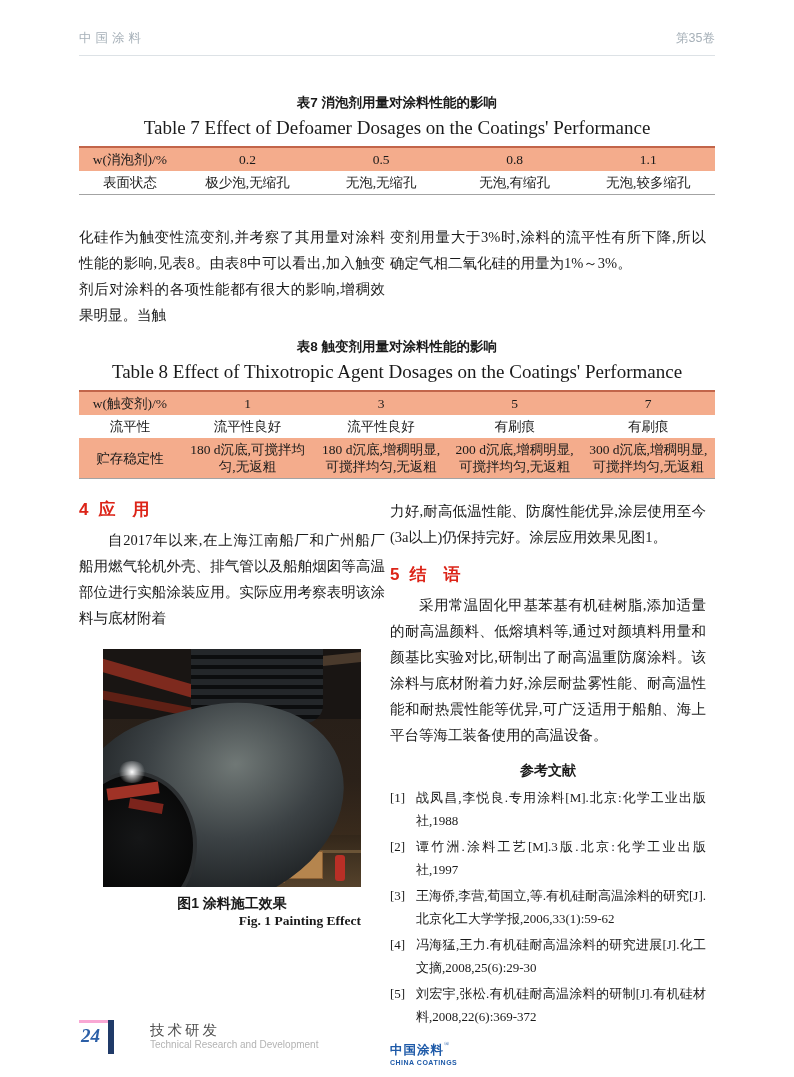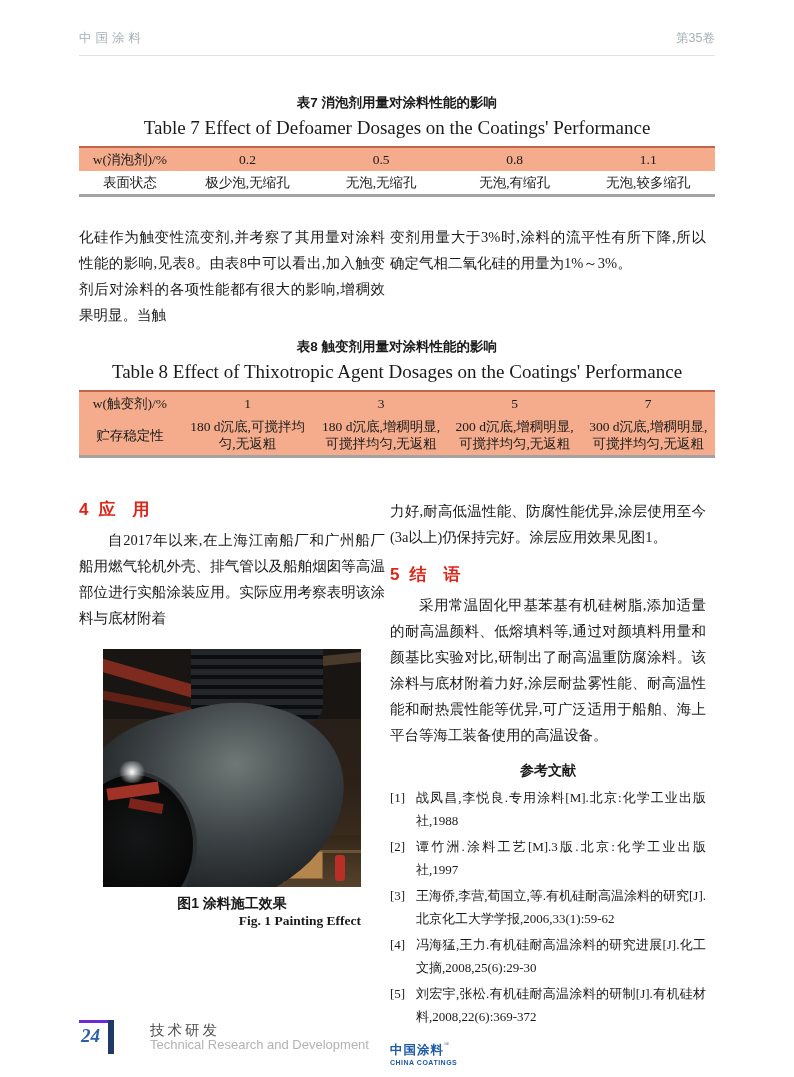--- a/index.html
+++ b/index.html
@@ -18,21 +18,21 @@
   .tbl7{top:94px;} .tbl8{top:338px;}
   .tbl-title-cn{text-align:center;font-weight:bold;font-size:13.5px;
     font-family:"Liberation Sans","DejaVu Sans",sans-serif;margin-bottom:5px;}
   .tbl-title-en{text-align:center;font-weight:normal;font-size:19px;margin-bottom:7px;}
   table.datatable{width:100%;border-collapse:collapse;table-layout:fixed;}
   table.datatable td{text-align:center;padding:3px 2px;line-height:17px;font-size:13.5px;}
   table.datatable col.c0{width:16%;}
   tr.hdr td{background:#F4AC8C;}
   tr.hdr{border-top:2px solid #c2654a;}
   tr.alt td{background:#F4AC8C;}
-  table.datatable{border-bottom:3px solid #a3a3a3;}
+  table.datatable{border-bottom:1px solid #a3a3a3;}
 
   
   .cols{display:flex;gap:5px;}
   .cols-1{top:224px;}
   .cols-2{top:498px;}
   .col-l{width:306px;} .col-r{width:316px;}
   p.body{margin:0;font-size:14.5px;line-height:26px;text-align:justify;}
   p.indent{text-indent:2em;}
 
   h2.sec{margin:0 0 6px 0;color:#DC2418;font-size:17px;font-weight:bold;
@@ -81,26 +81,26 @@
   
   .brand{margin-top:12px;padding-right:4px;}
   .brand-cn{color:#1E5AA8;font-weight:bold;font-size:12.5px;letter-spacing:1px;
     font-family:"Liberation Sans","DejaVu Sans",sans-serif;}
   .brand-mark{color:#1E5AA8;font-size:7px;vertical-align:top;}
   .brand-en{color:#1E5AA8;font-weight:bold;font-size:7px;letter-spacing:0.5px;
     font-family:"Liberation Sans","DejaVu Sans",sans-serif;}
 
   
   .page-footer{top:1020px;display:flex;align-items:flex-start;}
-  .pagenum{border-top:3px solid #6d28d9;color:#2B5FA7;font-style:italic;font-weight:bold;
+  .pagenum{border-top:3px solid #f9a8d4;color:#2B5FA7;font-style:italic;font-weight:bold;
     font-size:19px;padding:1px 8px 2px 2px;line-height:24px;}
   .vbar{width:6px;height:34px;background:#203A68;margin-right:9px;}
   .footer-text{font-family:"Liberation Sans","DejaVu Sans",sans-serif;padding-top:2px;margin-left:27px;}
   .footer-cn{font-size:14.5px;color:#4f4f4f;letter-spacing:3px;line-height:17px;}
-  .footer-en{font-size:13px;color:#b3b3b3;line-height:12px;}
+  .footer-en{font-size:10px;color:#b3b3b3;line-height:12px;}
 </style>
 </head>
 <body>
 
 <div class="content running-head">
   <span class="jname">中国涂料</span>
   <span class="vol">第35卷</span>
 </div>
 
 <div class="content tblblock tbl7">
@@ -153,20 +153,27 @@
         <col>
         <col>
       </colgroup>
     <tbody>
         <tr class="hdr">
       <td>w(触变剂)/%</td>
       <td>1</td>
       <td>3</td>
       <td>5</td>
       <td>7</td>
+    </tr>
+    <tr>
+      <td>流平性</td>
+      <td>流平性良好</td>
+      <td>流平性良好</td>
+      <td>有刷痕</td>
+      <td>有刷痕</td>
     </tr>
     <tr class="alt">
       <td>贮存稳定性</td>
       <td>180 d沉底,可搅拌均匀,无返粗</td>
       <td>180 d沉底,增稠明显,可搅拌均匀,无返粗</td>
       <td>200 d沉底,增稠明显,可搅拌均匀,无返粗</td>
       <td>300 d沉底,增稠明显,可搅拌均匀,无返粗</td>
     </tr>
   </tbody>
     </table>

